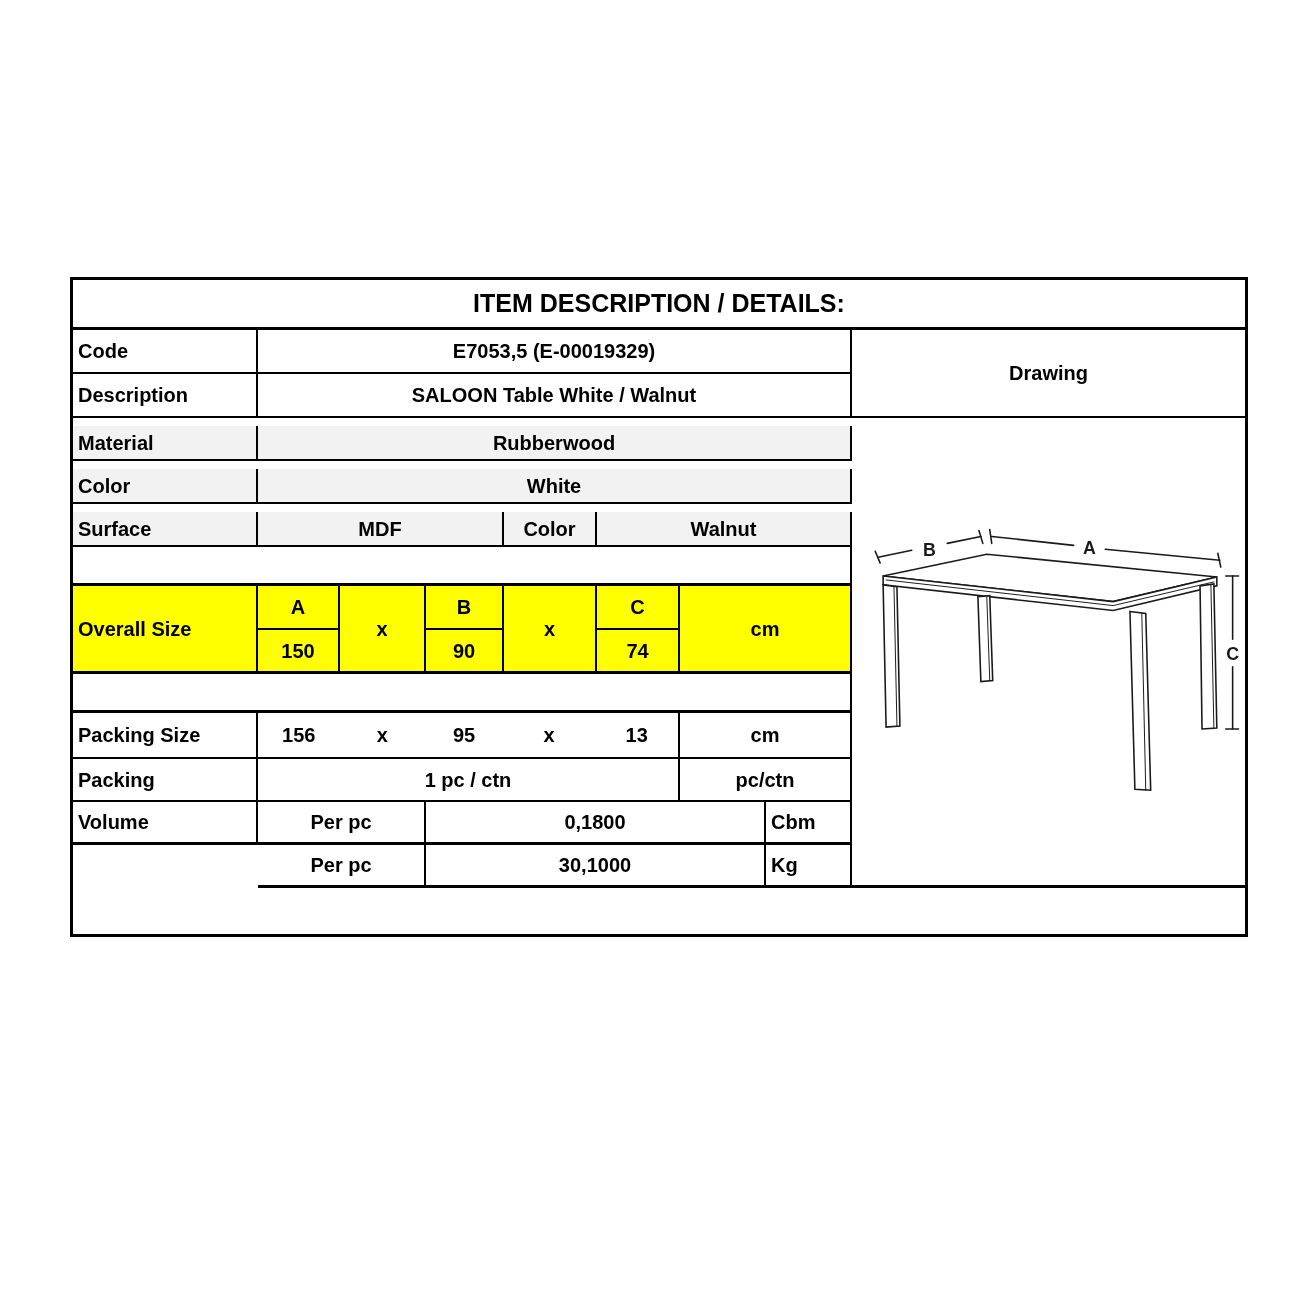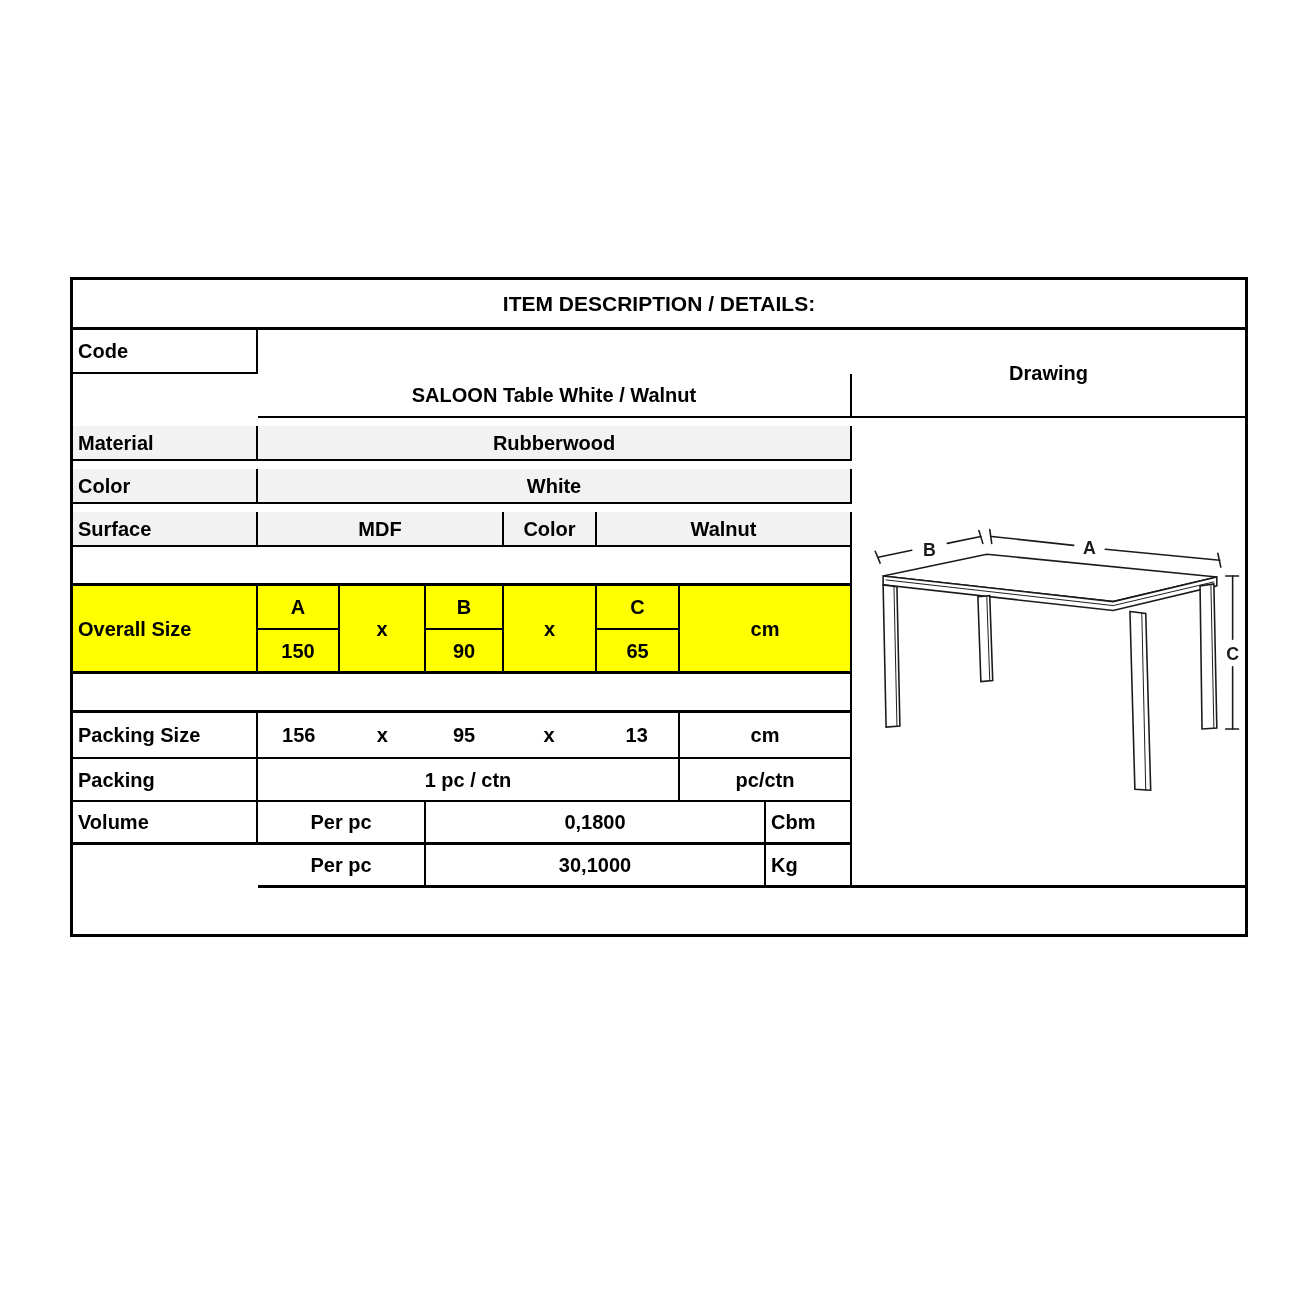--- a/index.html
+++ b/index.html
@@ -18,35 +18,37 @@
     display:flex;align-items:center;justify-content:center;
     font-size:20px;line-height:1;overflow:hidden;background:#fff;font-weight:bold;
   }
   .lab{justify-content:flex-start;padding-left:5px;font-weight:bold;}
   .bold{font-weight:bold;}
   .noR{border-right:none;}
   .noB{border-bottom:none;}
   .b3{border-bottom-width:3px;}
   .shade{background:#f2f2f2;margin-top:8px;}
   .yellow{background:#ffff00;font-weight:bold;}
-  .hdr{font-size:21px;}
+  .hdr{font-size:25px;}
   .psgrid{display:grid;grid-template-columns:82fr 86fr 78fr 93fr 83fr;width:100%;height:100%;align-items:center;justify-items:center;}
   .drawcell{padding:0;align-items:stretch;justify-content:stretch;}
   .drawcell svg{display:block;width:100%;height:100%;}
 </style>
 </head>
 <body>
 
 <div class="sheet">
 
   <div class="c bold hdr noR b3" style="grid-area:1/1/2/10">ITEM DESCRIPTION / DETAILS:</div>
 
   <div class="c lab" style="grid-area:2/1/3/2">Code</div>
+  <div class="c bold" style="grid-area:2/2/3/9">E7053,5 (E-00019329)</div>
   <div class="c bold noR" style="grid-area:2/9/4/10">Drawing</div>
 
+  <div class="c lab" style="grid-area:3/1/4/2">Description</div>
   <div class="c" style="grid-area:3/2/4/9">SALOON Table White / Walnut</div>
 
   <div class="c lab shade" style="grid-area:4/1/5/2">Material</div>
   <div class="c shade" style="grid-area:4/2/5/9">Rubberwood</div>
   <div class="c noR drawcell b3" style="grid-area:4/9/15/10">
     <svg viewBox="0 0 393 473" preserveAspectRatio="xMidYMid meet" fill="none" stroke="#1a1a1a" stroke-width="1.6" stroke-linecap="round">
 
       <polygon points="29,160 134,138 367,161 262,186" fill="#ffffff"></polygon>
       <polygon points="29,160 262,186 367,161 367,170 262,195 29,169" fill="#ffffff"></polygon>
       <polyline points="32,164 262,190 364,166" stroke-width="1"></polyline>
@@ -101,21 +103,21 @@
   <div class="c b3" style="grid-area:7/1/8/9"></div>
 
   <div class="c lab yellow b3" style="grid-area:8/1/10/2">Overall Size</div>
   <div class="c yellow" style="grid-area:8/2/9/3">A</div>
   <div class="c yellow b3" style="grid-area:9/2/10/3">150</div>
   <div class="c yellow b3" style="grid-area:8/3/10/4">x</div>
   <div class="c yellow" style="grid-area:8/4/9/5">B</div>
   <div class="c yellow b3" style="grid-area:9/4/10/5">90</div>
   <div class="c yellow b3" style="grid-area:8/5/10/6">x</div>
   <div class="c yellow" style="grid-area:8/6/9/7">C</div>
-  <div class="c yellow b3" style="grid-area:9/6/10/7">65</div>
+  <div class="c yellow b3" style="grid-area:9/6/10/7">74</div>
   <div class="c yellow b3" style="grid-area:8/7/10/9">cm</div>
 
   <div class="c b3" style="grid-area:10/1/11/9"></div>
 
   <div class="c lab" style="grid-area:11/1/12/2">Packing Size</div>
   <div class="c" style="grid-area:11/2/12/7">
     <div class="psgrid">
       <span>156</span>
       <span>x</span>
       <span>95</span>

